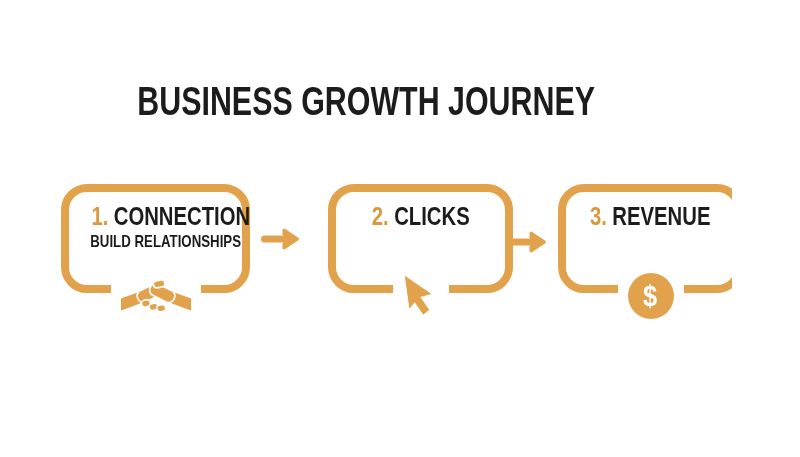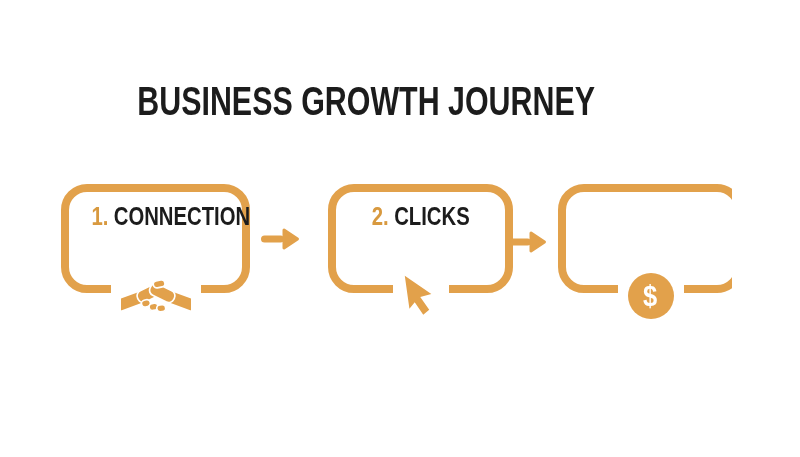--- a/index.html
+++ b/index.html
@@ -115,20 +115,23 @@
   <h1 class="title">
     <span class="cond">BUSINESS GROWTH JOURNEY</span>
   </h1>
 
   <div class="step" style="left:61px;width:189px;">
     <div class="step-title">
       <span class="cond-box">
         <span class="step-num">1.</span><span>CONNECTION</span>
       </span>
     </div>
+    <div class="step-sub">
+      <span class="cond-box">BUILD RELATIONSHIPS</span>
+    </div>
     <div class="icon-mask" style="width:90px;"></div>
     <div class="step-icon icon-handshake">
       <svg width="70" height="43" viewBox="0 0 100 62" xmlns="http://www.w3.org/2000/svg">
         <g fill="currentColor">
           <rect x="-6" y="30" width="36" height="16" rx="3" transform="rotate(-20 12 38)"></rect>
           <rect x="70" y="30" width="36" height="16" rx="3" transform="rotate(20 88 38)"></rect>
         </g>
         <g fill="currentColor" stroke="#FFFFFF" stroke-width="2.4">
           <rect x="22" y="17" width="38" height="18" rx="8" transform="rotate(-26 41 26)"></rect>
           <rect x="40" y="17" width="38" height="18" rx="8" transform="rotate(26 59 26)"></rect>
@@ -163,19 +166,24 @@
   </div>
 
   <div class="connector connector-2">
     <svg width="40" height="24" viewBox="0 0 40 24" xmlns="http://www.w3.org/2000/svg">
       <rect x="1" y="8.5" width="23" height="7" rx="3.5" fill="currentColor"></rect>
       <path d="M24 3 L37.5 12 L24 21 Z" fill="currentColor" stroke="currentColor" stroke-width="3" stroke-linejoin="round"></path>
     </svg>
   </div>
 
   <div class="step" style="left:558px;width:185px;">
+    <div class="step-title">
+      <span class="cond-box">
+        <span class="step-num">3.</span><span>REVENUE</span>
+      </span>
+    </div>
     <div class="icon-mask" style="width:66px;"></div>
     <div class="step-icon dollar-circle">
       <span class="sym">$</span>
     </div>
   </div>
 
 </div>
 
 </body></html>

